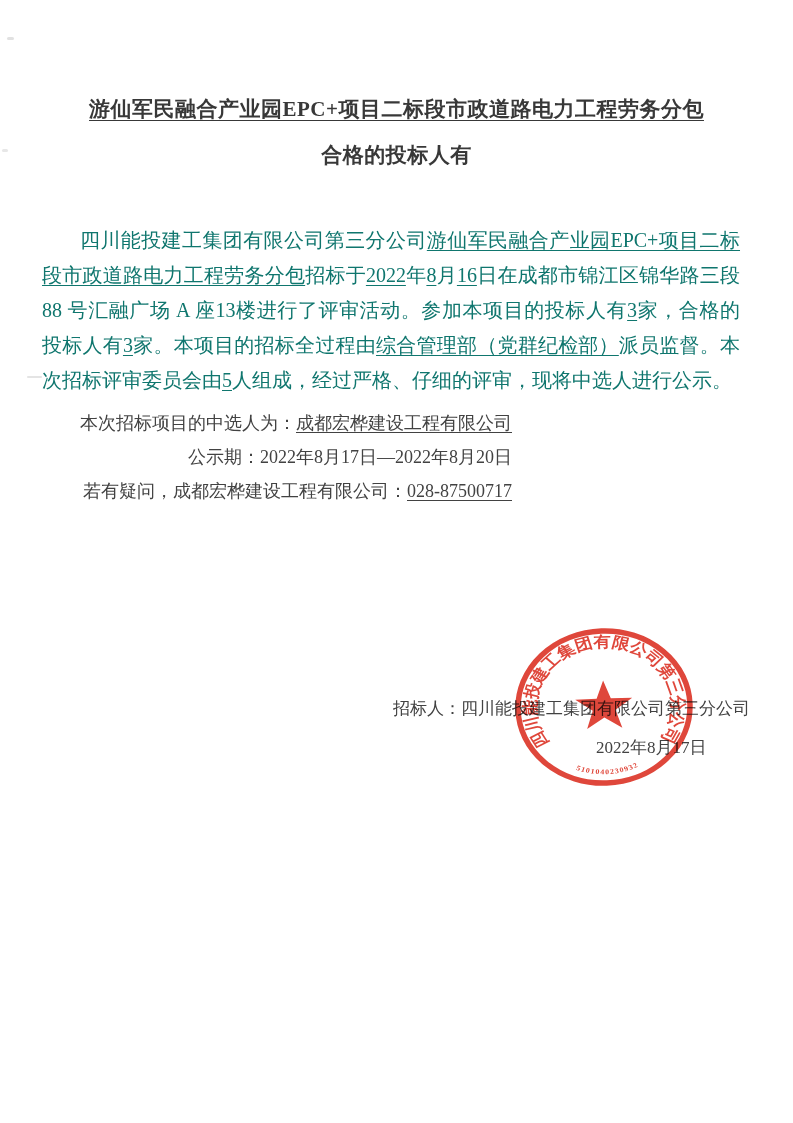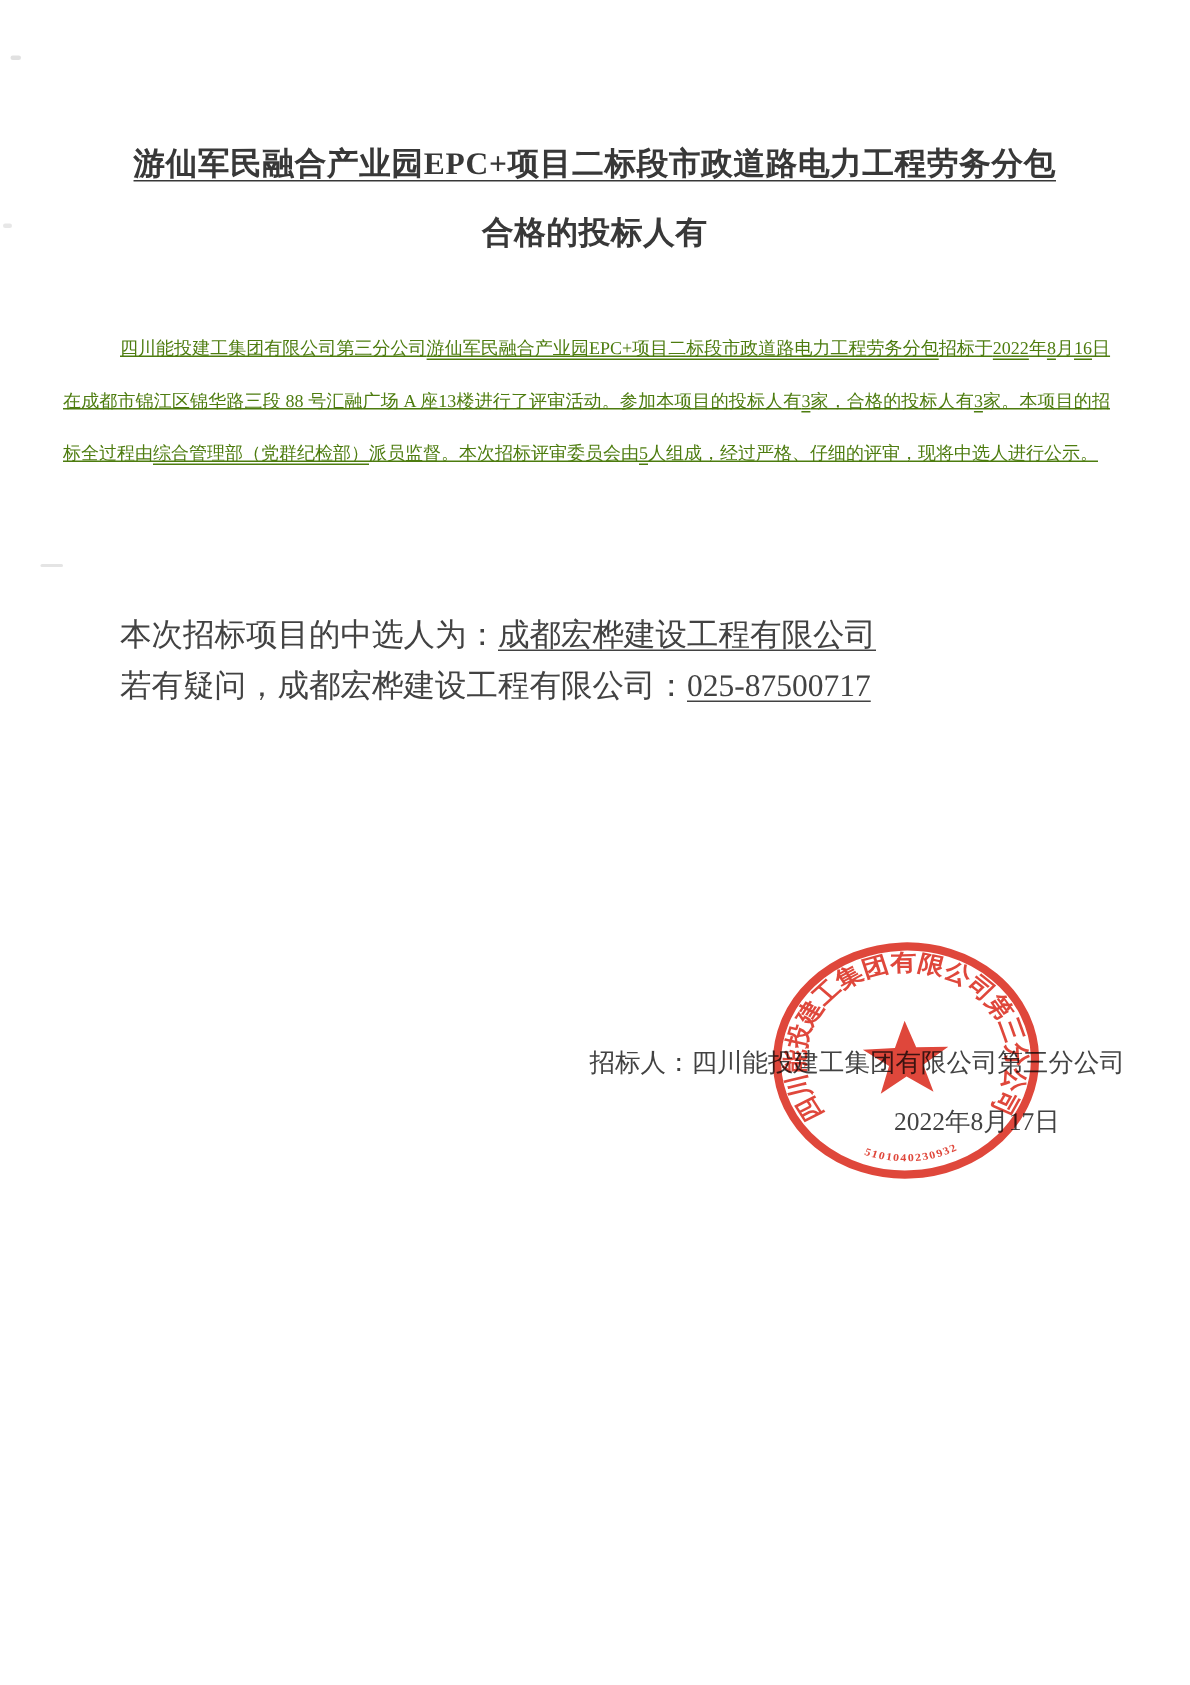--- a/index.html
+++ b/index.html
@@ -27,34 +27,34 @@
     text-decoration: underline;
     text-decoration-thickness: 1px;
     text-underline-offset: 4px;
   }
   .doc-title.line2 { top: 141px; }
   .para-main {
     position: absolute;
     left: 42px;
     width: 698px;
     top: 203px;
-    font-size: 12px;
+    font-size: 20px;
     line-height: 35px;
     text-align: justify;
     text-indent: 38px;
-    color: #4d7c0f;
-    text-decoration: underline;
+    color: #0f766e;
   }
   .mid-block {
     position: absolute;
     left: 80px;
     top: 406px;
-    font-size: 21px;
+    font-size: 18px;
     line-height: 34px;
     color: #424242;
+    text-align: right;
   }
   .mid-block p { margin: 0; }
   span.u {
     text-decoration: underline;
     text-decoration-thickness: 1px;
     text-underline-offset: 3px;
   }
   .signer-line {
     position: absolute;
     left: 393px;
@@ -106,21 +106,22 @@
   <div class="doc-title line1">
     <span class="u-title">游仙军民融合产业园EPC+项目二标段市政道路电力工程劳务分包</span>
   </div>
 
   <div class="doc-title line2">合格的投标人有</div>
 
   <p class="para-main"><span>四川能投建工集团有限公司第三分公司</span><span class="u">游仙军民融合产业园EPC+项目二标段市政道路电力工程劳务分包</span><span>招标于</span><span class="u">2022</span><span>年</span><span class="u">8</span><span>月</span><span class="u">16</span><span>日在成都市锦江区锦华路三段 88 号汇融广场 A 座13楼进行了评审活动。参加本项目的投标人有</span><span class="u">3</span><span>家，合格的投标人有</span><span class="u">3</span><span>家。本项目的招标全过程由</span><span class="u">综合管理部（党群纪检部）</span><span>派员监督。本次招标评审委员会由</span><span class="u">5</span><span>人组成，经过严格、仔细的评审，现将中选人进行公示。</span></p>
 
   <div class="mid-block">
     <p><span>本次招标项目的中选人为：</span><span class="u">成都宏桦建设工程有限公司</span></p>
-    <p><span>若有疑问，成都宏桦建设工程有限公司：</span><span class="u">025-87500717</span></p>
+    <p>公示期：2022年8月17日—2022年8月20日</p>
+    <p><span>若有疑问，成都宏桦建设工程有限公司：</span><span class="u">028-87500717</span></p>
   </div>
 
   <div class="signer-line">招标人：四川能投建工集团有限公司第三分公司</div>
 
   <div class="date-line">2022年8月17日</div>
 
   <svg class="seal" viewBox="0 0 190 168" xmlns="http://www.w3.org/2000/svg">
     <g transform="scale(1,0.8842)" fill="#dd372a">
       <circle cx="95" cy="95" r="86" fill="none" stroke="#dd372a" stroke-width="5.5" vector-effect="non-scaling-stroke"></circle>
       <polygon points="95,65 102.1,85.3 123.5,85.7 106.4,98.7 112.6,119.3 95,107 77.4,119.3 83.6,98.7 66.5,85.7 87.9,85.3"></polygon>

